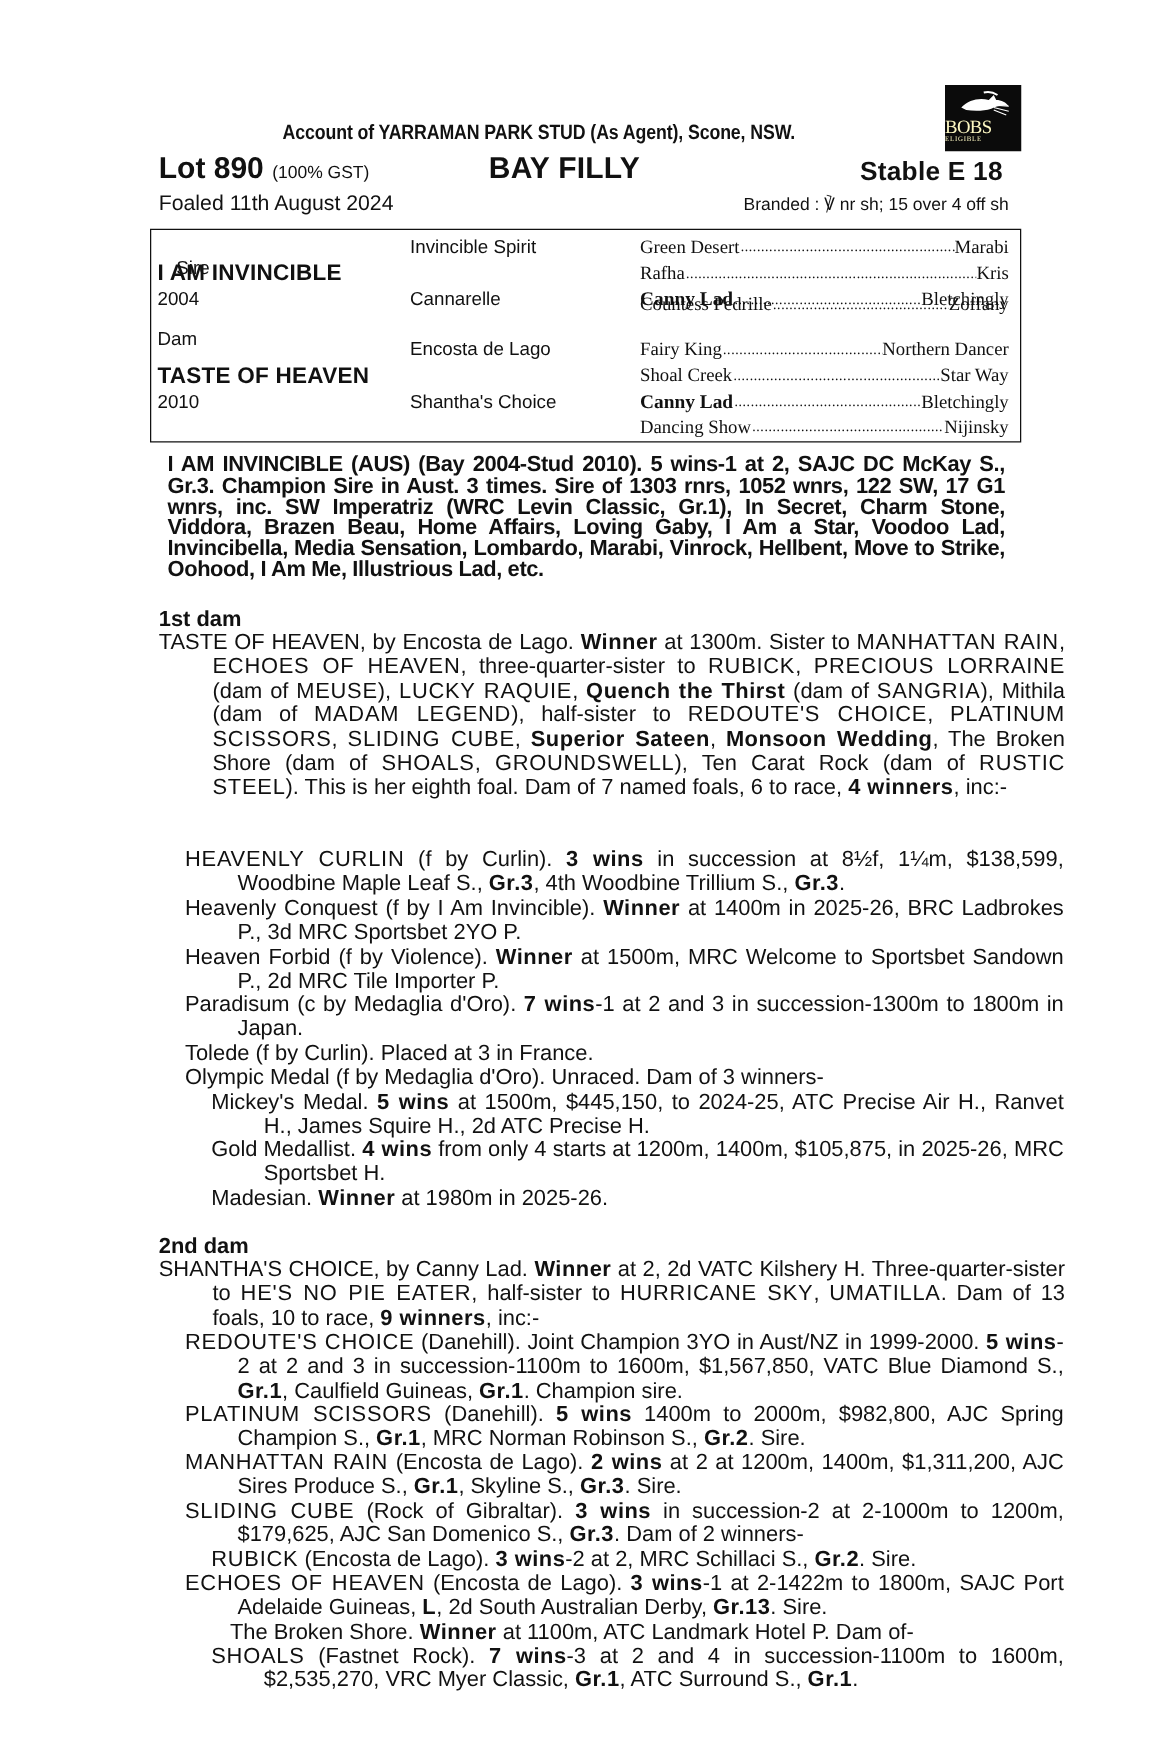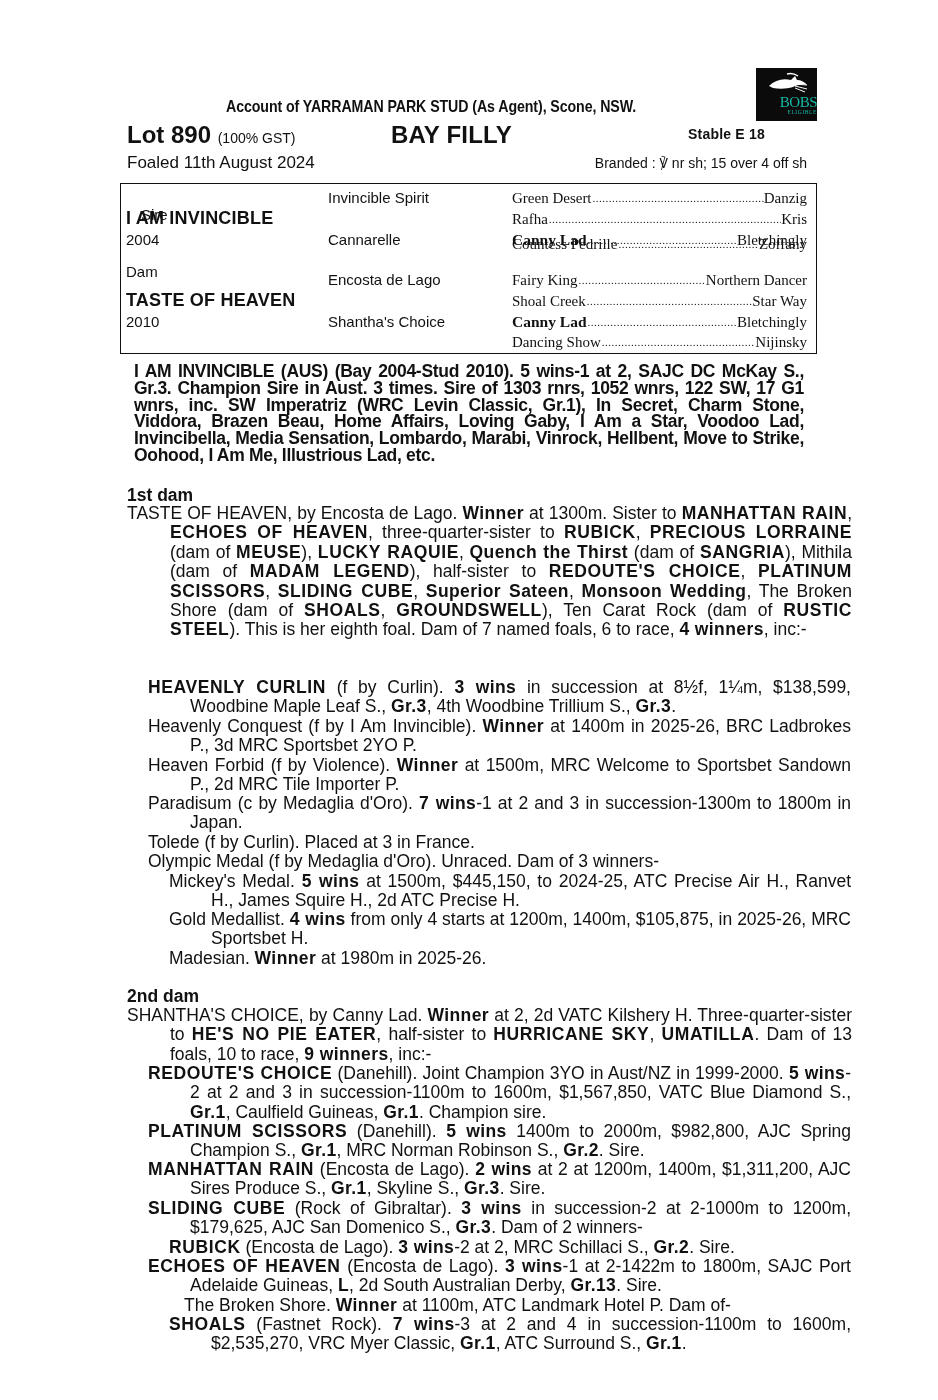--- a/index.html
+++ b/index.html
@@ -1,40 +1,40 @@
 <!DOCTYPE html>
 <html><head>
 <meta charset="utf-8">
 <style>
   html, body { margin: 0; padding: 0; background: #ffffff; }
   body { width: 938px; height: 1400px; position: relative; overflow: hidden; color: #111; font-family: "Liberation Sans", sans-serif; }
   .abs { position: absolute; }
-  .logo { left: 756px; top: 68px; width: 61px; height: 53px; background: #0b0b0b; color: #14b8a6; text-align: right; }
+  .logo { left: 756px; top: 68px; width: 61px; height: 53px; background: #0b0b0b; color: #fef9c3; text-align: left; }
   .logo svg { display: block; margin: 4px auto 0; }
   .logo .bobs { font-family: "Liberation Serif", serif; font-size: 15px; line-height: 14px; letter-spacing: -0.5px; margin-top: 1px; }
   .logo .elig { font-family: "Liberation Serif", serif; font-size: 5.5px; letter-spacing: 0.6px; line-height: 7px; }
   .account { left: 226px; top: 97px; font-size: 16.5px; font-weight: bold; transform: scaleX(0.86); transform-origin: left top; white-space: nowrap; letter-spacing: -0.1px; }
   .lot { left: 127px; top: 121px; font-size: 24px; font-weight: bold; white-space: nowrap; }
   .lot .gst { font-size: 14px; font-weight: normal; }
   .filly { left: 391px; top: 121px; font-size: 24px; font-weight: bold; letter-spacing: 0.2px; }
-  .stable { left: 688px; top: 126px; font-size: 14px; font-weight: bold; white-space: nowrap; letter-spacing: 0.2px; }
+  .stable { left: 688px; top: 126px; font-size: 21px; font-weight: bold; white-space: nowrap; letter-spacing: 0.2px; }
   .foaled { left: 127px; top: 153px; font-size: 17px; white-space: nowrap; }
   .branded { right: 131px; top: 153px; font-size: 14px; white-space: nowrap; }
   .pedbox { left: 120px; top: 183px; width: 695px; height: 169px; border: 1.6px solid #111; }
   .ped { position: absolute; font-size: 15px; white-space: nowrap; line-height: 20px; }
   .ped.b { font-weight: bold; font-size: 18px; letter-spacing: 0.2px; }
   .g3 { position: absolute; left: 391px; width: 295px; font-size: 15px; line-height: 20px; display: flex; white-space: nowrap; font-family: Liberation Serif, serif; }
   .g3 .name.b { font-weight: bold; font-size: 15.5px; }
   .g3 .dots { flex: 1; overflow: hidden; letter-spacing: 0.5px; font-size: 11px; line-height: 20px; padding: 0 1px; }
   .g3 .dots::before { content: "..................................................................................................................................................................."; }
   .sire-note { left: 134px; top: 363px; width: 670px; font-size: 17.5px; font-weight: bold; line-height: 16.8px; text-align: justify; font-stretch: condensed; letter-spacing: -0.3px; }
   .section-head { position: absolute; left: 127px; font-size: 17.5px; font-weight: bold; }
   .para { position: absolute; width: 682px; font-size: 17.5px; line-height: 19.4px; text-align: justify; text-align-last: left; }
   .para b { font-weight: bold; letter-spacing: 0.4px; }
-  .para .caps { font-weight: bold; letter-spacing: 0.6px; }
+  .para .caps { font-weight: normal; letter-spacing: 0.6px; }
   .l0 { left: 127px; width: 682px; padding-left: 43px; text-indent: -43px; }
   .l1 { left: 148px; width: 661px; padding-left: 42px; text-indent: -42px; }
   .l2 { left: 169px; width: 640px; padding-left: 42px; text-indent: -42px; }
 </style>
 </head>
 <body>
 
 <div class="abs logo">
   <svg width="44" height="22" viewBox="0 0 44 22">
     <path d="M4 14 C10 8, 18 6, 26 8 L30 4 L32 8 C36 8, 40 10, 42 13 C36 12, 32 13, 28 15 C22 17, 14 17, 8 16 Z" fill="#fff"></path>
@@ -62,21 +62,21 @@
 
   <div class="ped" style="left:207px;top:4px;">Invincible Spirit</div>
   <div class="ped" style="left:207px;top:46px;">Cannarelle</div>
   <div class="ped" style="left:207px;top:86px;">Encosta de Lago</div>
   <div class="ped" style="left:207px;top:128px;">Shantha's Choice</div>
 
   <div id="gen3-wrap">
       <div class="g3" style="top: 4px;">
         <span class="name">Green Desert</span>
         <span class="dots"></span>
-        <span>Danzig</span>
+        <span>Marabi</span>
       </div>
       <div class="g3" style="top: 25px;">
         <span class="name">Rafha</span>
         <span class="dots"></span>
         <span>Kris</span>
       </div>
       <div class="g3" style="top: 46px;">
         <span class="name b">Canny Lad</span>
         <span class="dots"></span>
         <span>Bletchingly</span>

